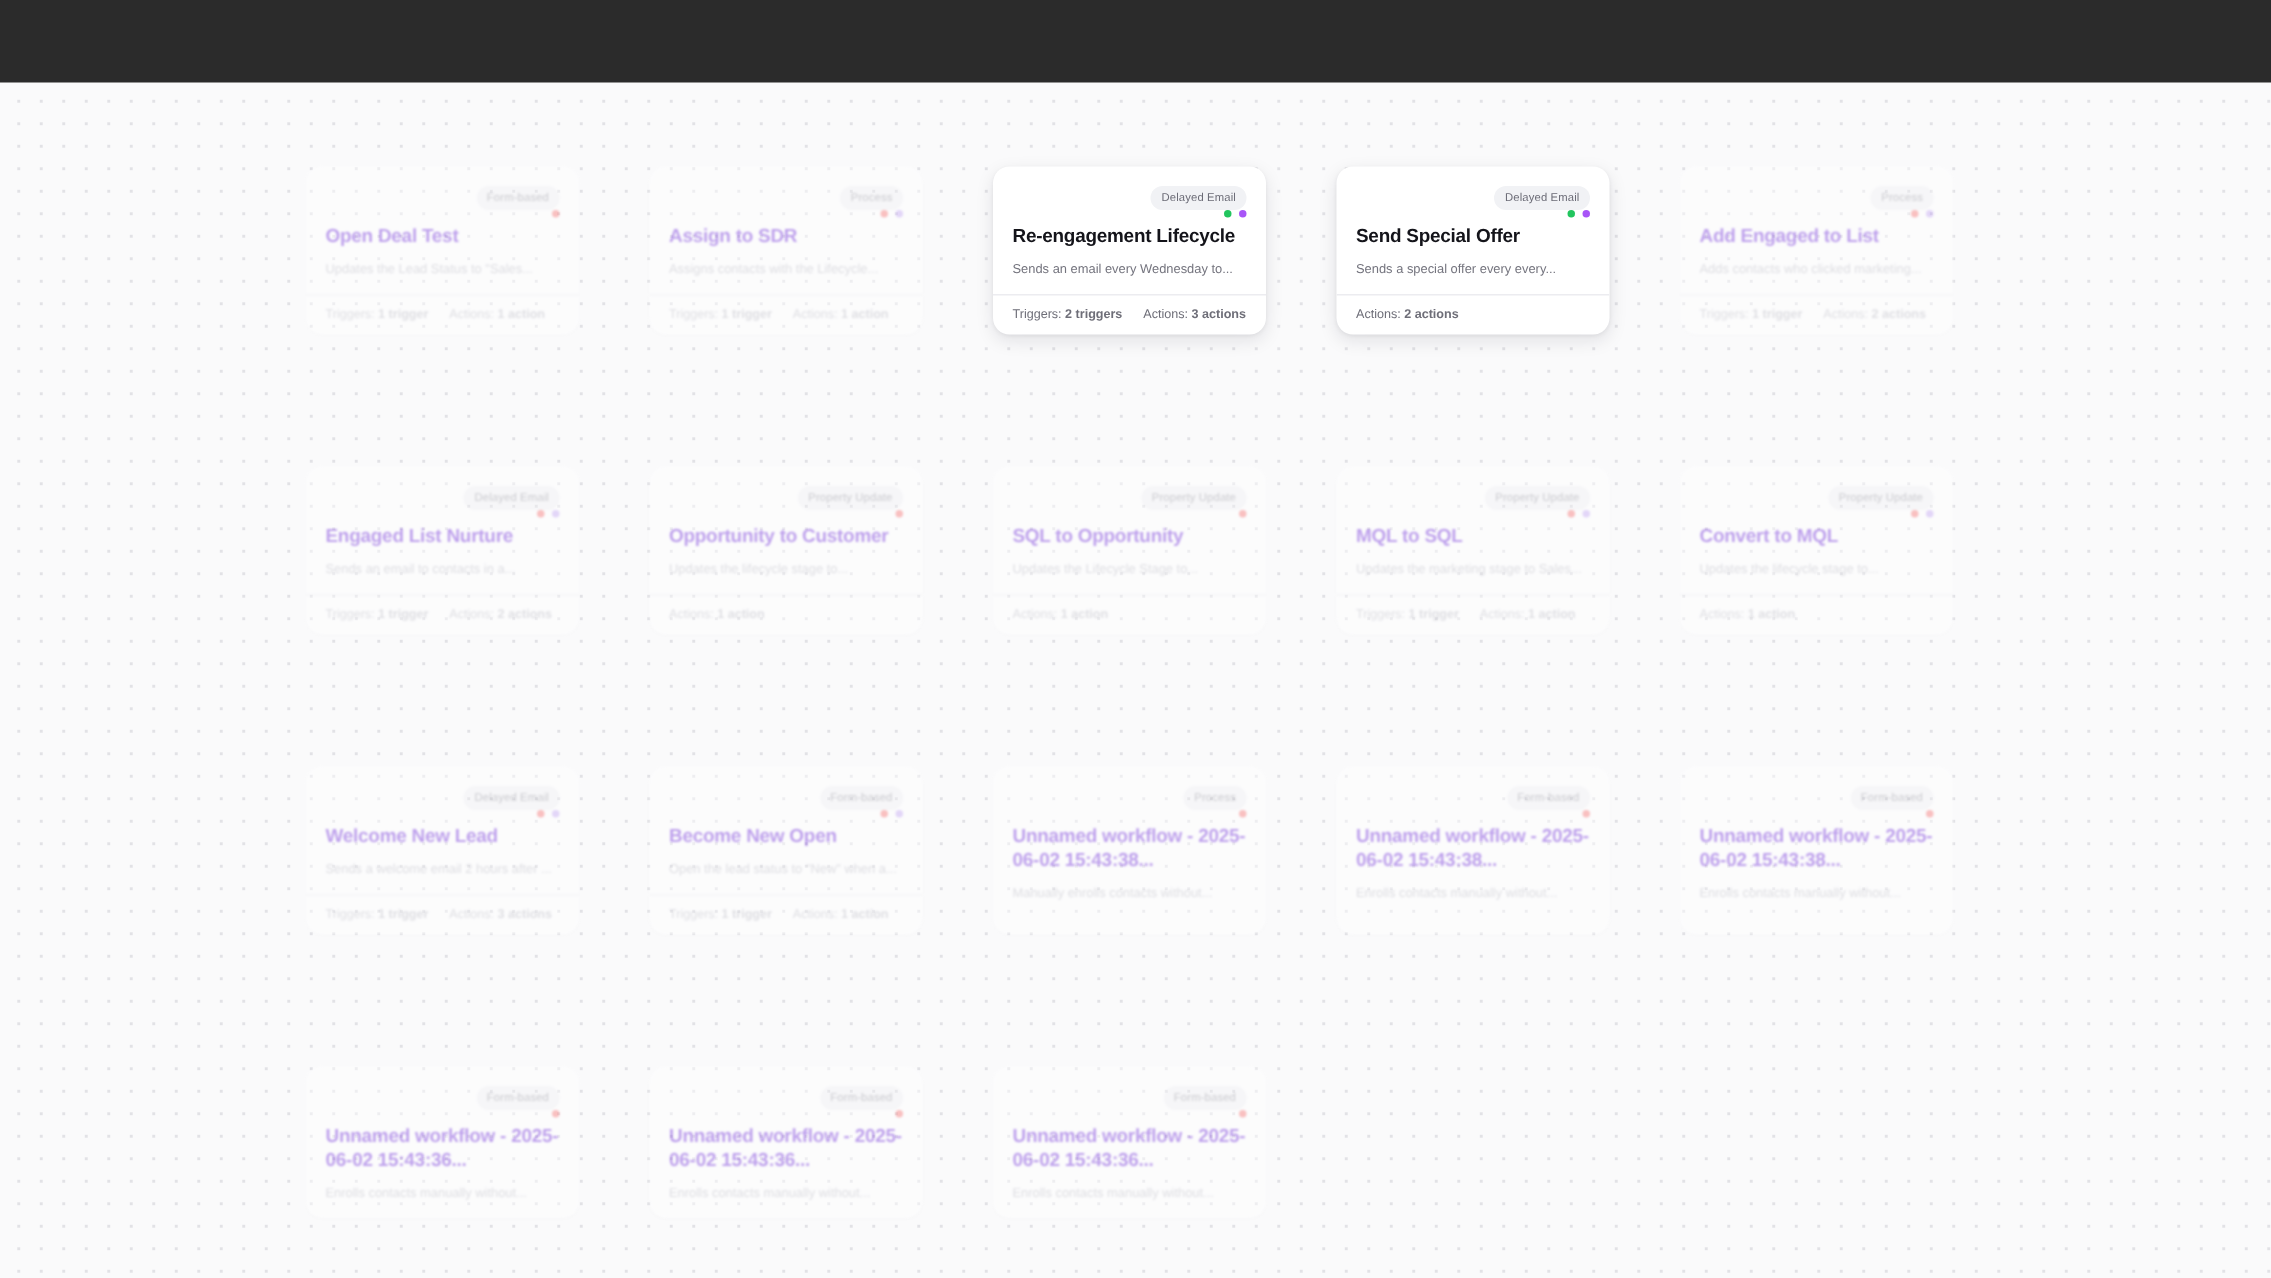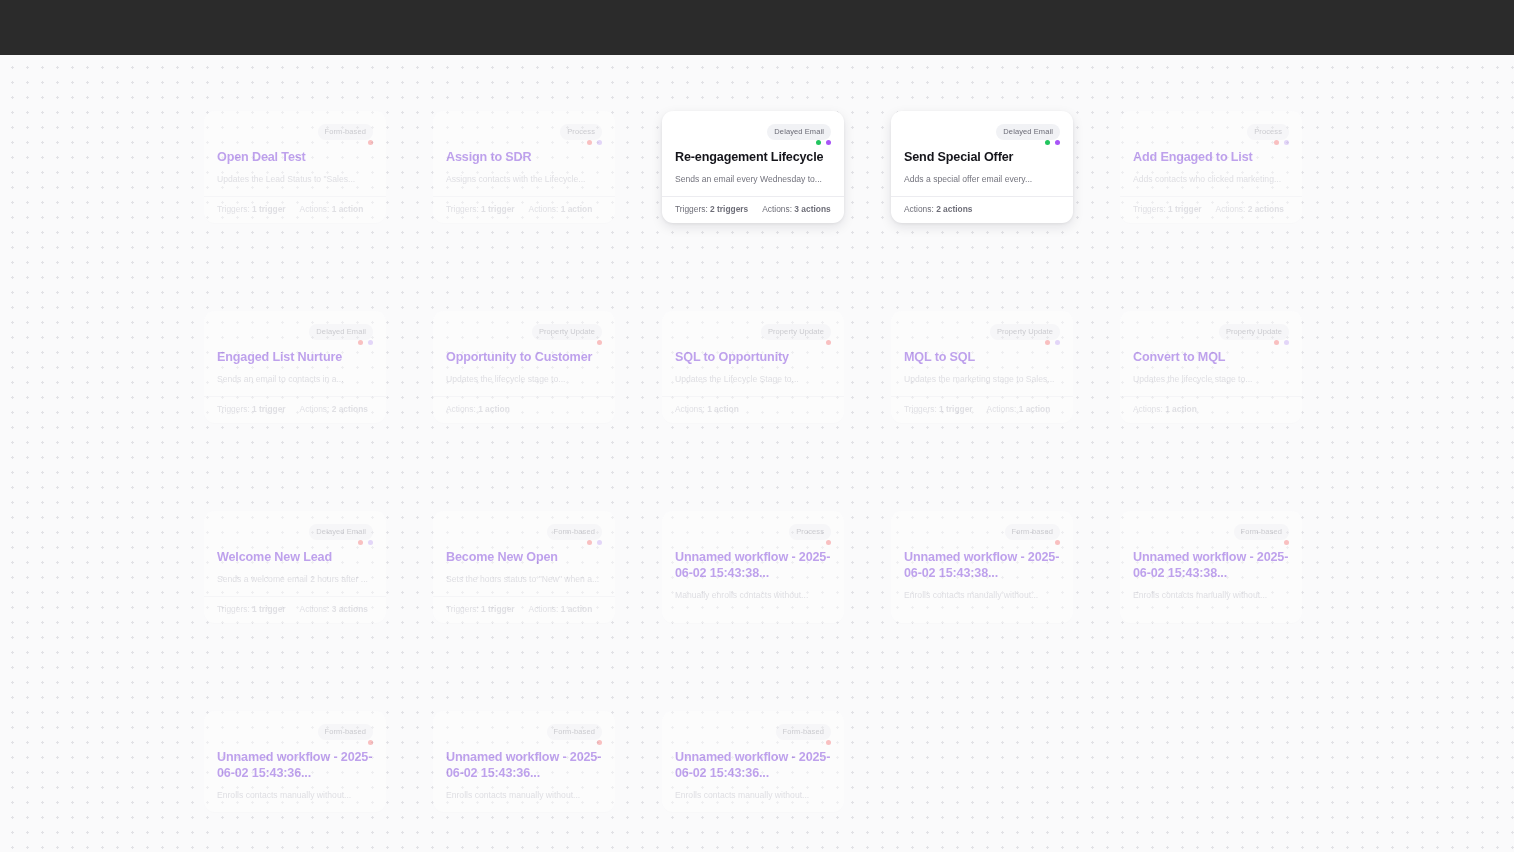--- a/index.html
+++ b/index.html
@@ -220,21 +220,21 @@
     <div class="card focus">
       <div class="card-body">
         <div class="card-head">
           <span class="badge">Delayed Email</span>
           <span class="dots">
             <span class="dot" style="background: rgb(34, 197, 94);"></span>
             <span class="dot" style="background: rgb(168, 85, 247);"></span>
           </span>
         </div>
         <div class="card-title">Send Special Offer</div>
-        <div class="card-desc">Adds a special offer email every...</div>
+        <div class="card-desc">Sends a special offer every every...</div>
       </div>
       <div class="card-foot">
         <span><span>Actions:</span> <span class="num">2 actions</span></span>
       </div>
     </div>
     <div class="card dim">
       <div class="card-body">
         <div class="card-head">
           <span class="badge" style="background: rgb(241, 241, 244);">Process</span>
           <span class="dots">
@@ -350,21 +350,21 @@
     <div class="card dim">
       <div class="card-body">
         <div class="card-head">
           <span class="badge" style="background: rgb(241, 241, 244);">Form-based</span>
           <span class="dots">
             <span class="dot" style="background: rgb(248, 113, 113);"></span>
             <span class="dot" style="background: rgb(196, 166, 245);"></span>
           </span>
         </div>
         <div class="card-title">Become New Open</div>
-        <div class="card-desc">Sets the hours status to "New" when a...</div>
+        <div class="card-desc">Open the lead status to "New" when a...</div>
       </div>
       <div class="card-foot">
         <span><span>Triggers:</span> <span class="num">1 trigger</span></span>
         <span><span>Actions:</span> <span class="num">1 action</span></span>
       </div>
     </div>
     <div class="card dim">
       <div class="card-body">
         <div class="card-head">
           <span class="badge" style="background: rgb(241, 241, 244);">Process</span>

